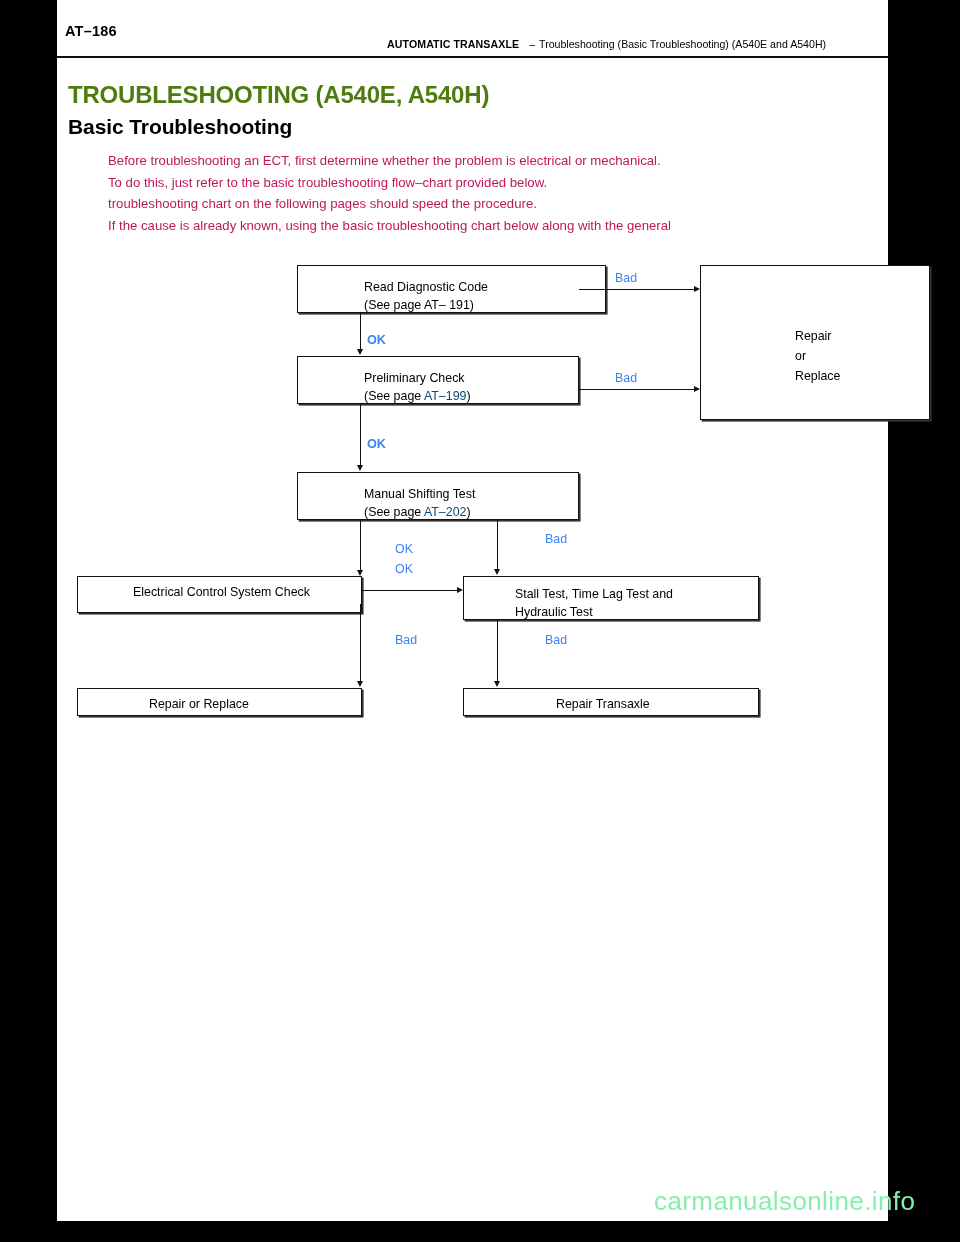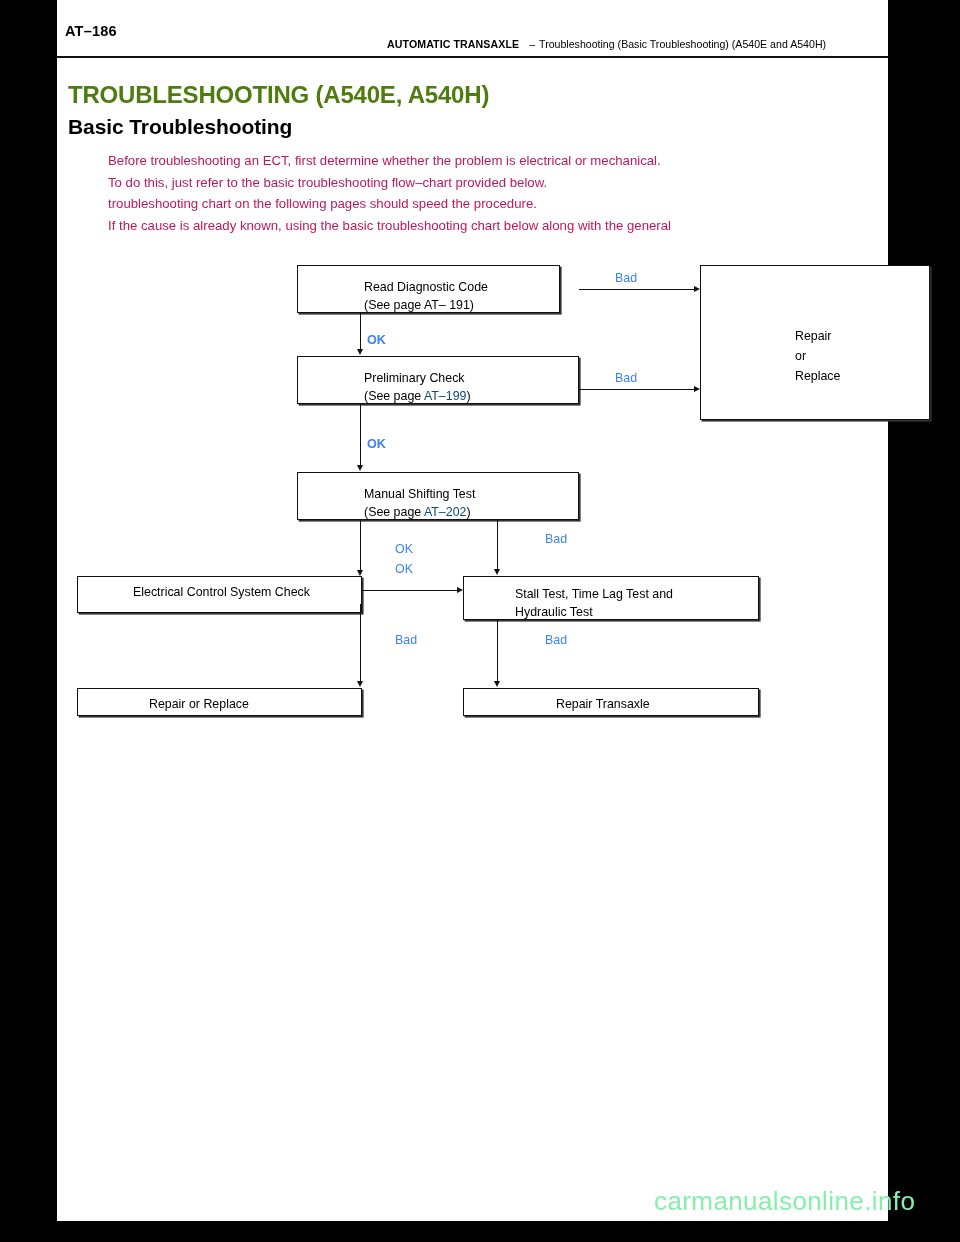--- a/index.html
+++ b/index.html
@@ -191,21 +191,21 @@
 
   <div id="intro">
     <div class="pline">Before troubleshooting an ECT, first determine whether the problem is electrical or mechanical.</div>
     <div class="pline">To do this, just refer to the basic troubleshooting flow–chart provided below.</div>
     <div class="pline">troubleshooting chart on the following pages should speed the procedure.</div>
     <div class="pline">If the cause is already known, using the basic troubleshooting chart below along with the general</div>
   </div>
 
   <div id="flowchart">
 
-    <div class="fc-box" style="left:240px; top:265px; width:263px; height:48px;padding-left:26px;">
+    <div class="fc-box" style="left:240px; top:265px; width:309px; height:48px;padding-left:26px;">
       <span class="bx-line" style="left:66px; top:15px;">
         <span>Read Diagnostic Code</span>
       </span>
       <span class="bx-line" style="left:66px; top:33px;">
         <span>(See page AT– 191)</span>
       </span>
     </div>
 
     <div class="fc-box" style="left:240px; top:356px; width:282px; height:48px;">
       <span class="bx-line" style="left:66px; top:15px;">

